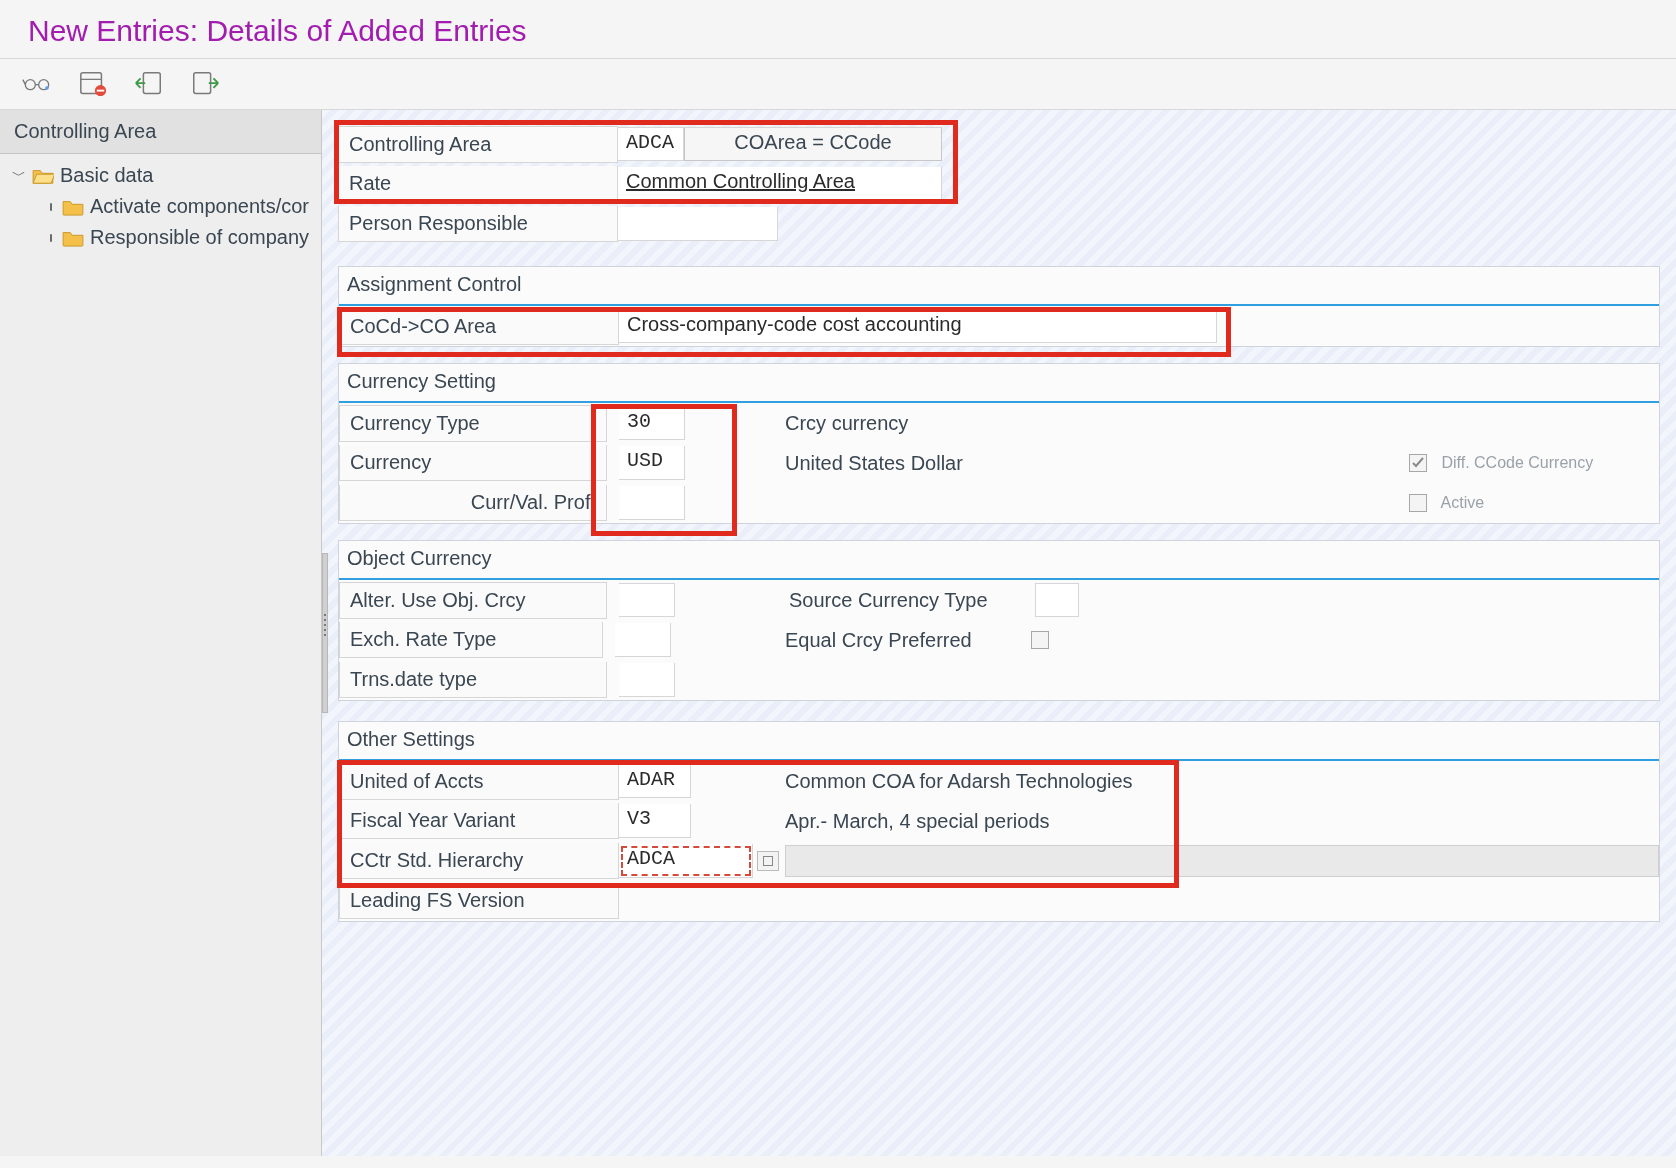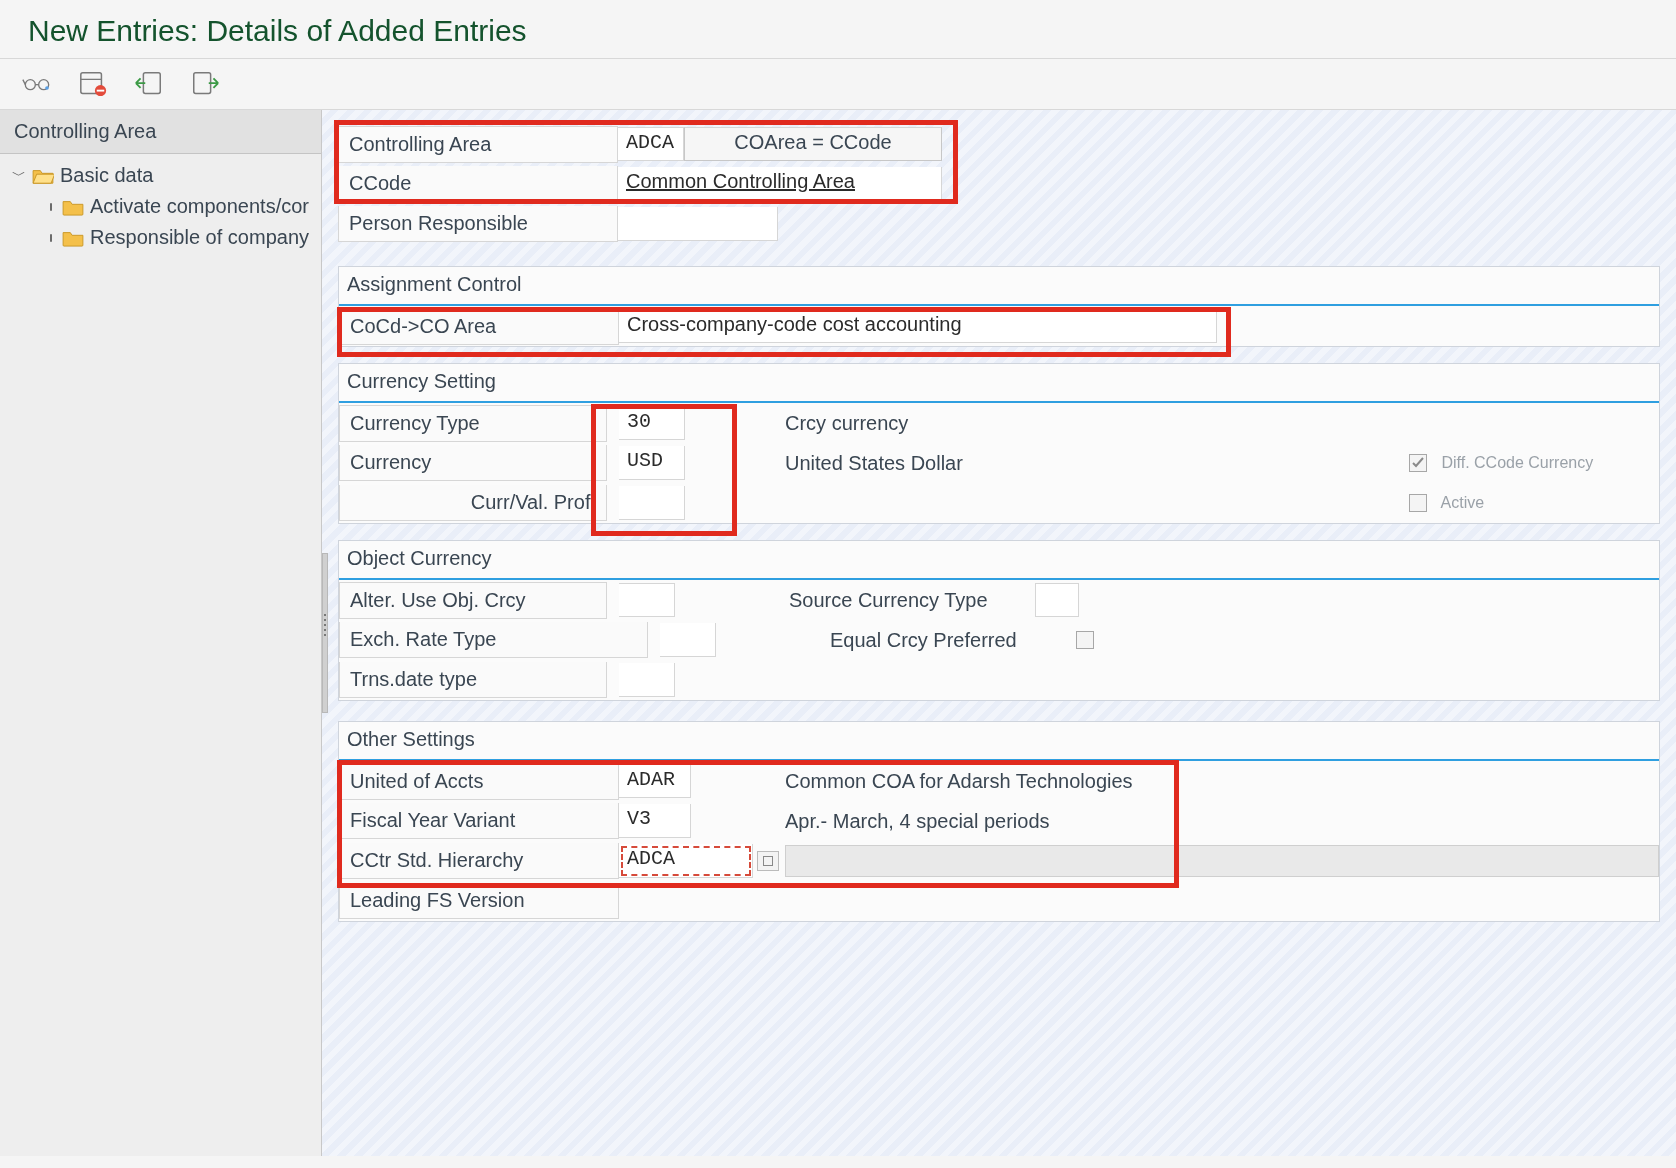--- a/index.html
+++ b/index.html
@@ -1,20 +1,20 @@
 <!DOCTYPE html>
 <html><head>
 <meta charset="utf-8">
 <style>
   * { box-sizing: border-box; font-family: Arial, Helvetica, sans-serif; }
   body { margin:0; background:#f5f5f5; color:#2c3e50; }
   .app { width:1676px; height:1168px; background:#f5f5f5; }
 
   .titlebar { padding:14px 28px 10px; border-bottom:1px solid #d8d8d8; background:#f5f5f5;}
-  .title { font-size:30px; color:#14532d; font-weight:400;}
+  .title { font-size:30px; color:#a21caf; font-weight:400;}
   .toolbar { padding:10px 22px 12px; border-bottom:1px solid #d8d8d8; display:flex; gap:26px; align-items:center;}
   .tb-icon { width:30px; height:28px; display:inline-flex; align-items:center; justify-content:center; color:#5a6b7a; cursor:pointer;}
 
   .columns { display:flex; height:calc(100% - 122px);}
   .sidebar { width:322px; background:#eeeeee; border-right:1px solid #c8c8c8; }
   .sidebar-hdr { background:#e1e1e1; border-bottom:1px solid #c4c4c4; padding:10px 14px; font-size:20px; color:#3a4652;}
   .tree { padding:6px 10px; font-size:20px; color:#3a4652;}
   .tree-row { display:flex; align-items:center; gap:6px; padding:4px 2px; white-space:nowrap; overflow:hidden;}
   .tree-row.child { padding-left:40px;}
   .caret { width:14px; display:inline-block; color:#6a6a6a; font-size:14px;}
@@ -142,21 +142,21 @@
         </div>
 
       <div class="panel nobg" style="position:relative; margin-top:4px;">
         <div class="hl" style="left:-4px; top:-4px; width:624px; height:84px;"></div>
         <div class="row">
           <div class="cell-label first">Controlling Area</div>
           <div class="cell-input first" style="width:66px;">ADCA</div>
           <div class="cell-btn" style="width:258px; border-top:1px solid #d6d6d6;">COArea = CCode</div>
         </div>
         <div class="row">
-          <div class="cell-label">CCode</div>
+          <div class="cell-label">Rate</div>
           <div class="cell-input sans" style="width:324px;text-decoration:underline;">Common Controlling Area</div>
         </div>
         <div class="row">
           <div class="cell-label">Person Responsible</div>
           <div class="cell-input" style="width:160px;"></div>
         </div>
       </div>
 
       <div class="panel" style="position:relative; margin-top:22px;">
         <div class="panel-title">Assignment Control</div>
@@ -209,21 +209,21 @@
         <div class="panel-title">Object Currency</div>
         <div class="row">
           <div class="cell-label first" style="width:268px;">Alter. Use Obj. Crcy</div>
           <div style="width:12px;"></div>
           <div class="cell-input first" style="width:56px;"></div>
           <div style="width:100px;"></div>
           <div class="cell-text" style="width:260px;">Source Currency Type</div>
           <div class="cell-input first" style="width:44px; border-left:1px solid #d6d6d6;"></div>
         </div>
         <div class="row">
-          <div class="cell-label" style="width:309px;">Exch. Rate Type</div>
+          <div class="cell-label" style="width:264px;">Exch. Rate Type</div>
           <div style="width:12px;"></div>
           <div class="cell-input" style="width:56px;"></div>
           <div style="width:100px;"></div>
           <div class="cell-text" style="width:260px;">Equal Crcy Preferred</div>
           <span class="chk"></span>
         </div>
         <div class="row">
           <div class="cell-label" style="width:268px;">Trns.date type</div>
           <div style="width:12px;"></div>
           <div class="cell-input" style="width:56px;"></div>

